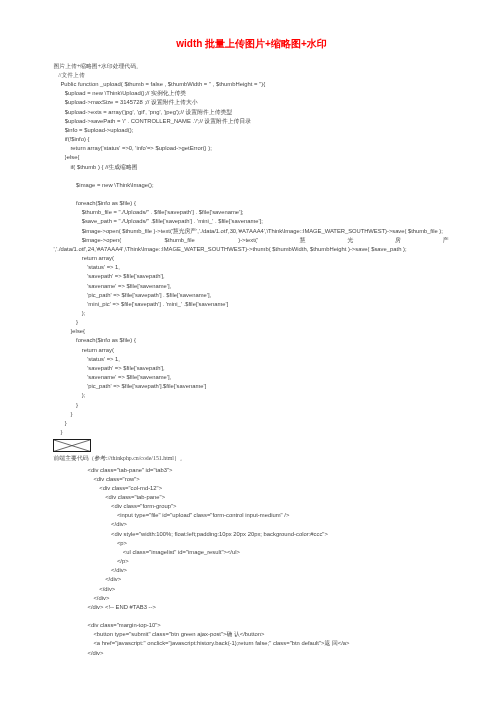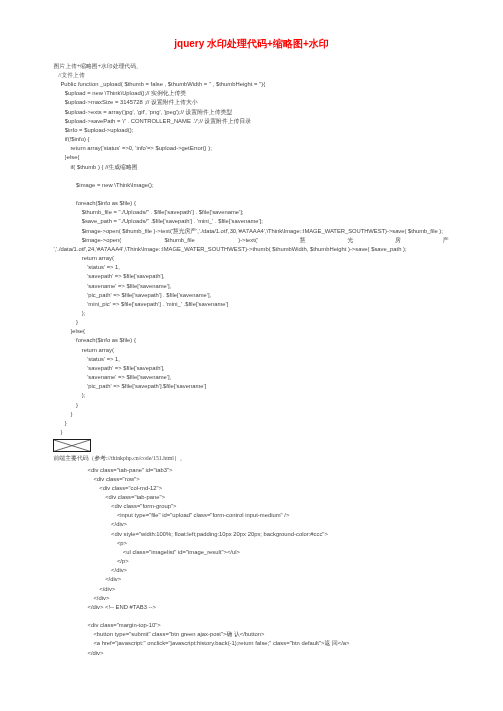--- a/index.html
+++ b/index.html
@@ -20,21 +20,21 @@
   .cn{font-family:"Liberation Serif",serif;color:#4d4d4d;}
   .imgbox{position:relative;margin:1.7px 0 0 53.4px;width:38.1px;height:13.5px;
           border:1.1px solid #1c1c1c;box-sizing:border-box;background:#fff;}
   .imgbox svg{position:absolute;left:0;top:0;}
   .gap{height:9.15px;}
 </style>
 </head>
 <body>
 
 <div class="page">
-  <div class="title">jquery 水印处理代码+缩略图+水印</div>
+  <div class="title">width 批量上传图片+缩略图+水印</div>
   <div class="body">
     <div id="block1">
         <div class="ln cn" style="text-indent: 0px;">图片上传+缩略图+水印处理代码。</div>
         <div class="ln cn" style="text-indent: 4.7px;">//文件上传</div>
         <div class="ln" style="text-indent: 6.9px;">Public function _upload( $thumb = false , $thumbWidth = '' , $thumbHeight = ''){</div>
         <div class="ln" style="text-indent: 11.3px;">$upload = new \Think\Upload();// 实例化上传类</div>
         <div class="ln" style="text-indent: 11.3px;">$upload-&gt;maxSize = 3145728 ;// 设置附件上传大小</div>
         <div class="ln" style="text-indent: 11.3px;">$upload-&gt;exts =  array('jpg', 'gif', 'png', 'jpeg');// 设置附件上传类型</div>
         <div class="ln" style="text-indent: 11.3px;">$upload-&gt;savePath = '/' . CONTROLLER_NAME .'/';// 设置附件上传目录</div>
         <div class="ln" style="text-indent: 11.3px;">$info = $upload-&gt;upload();</div>

